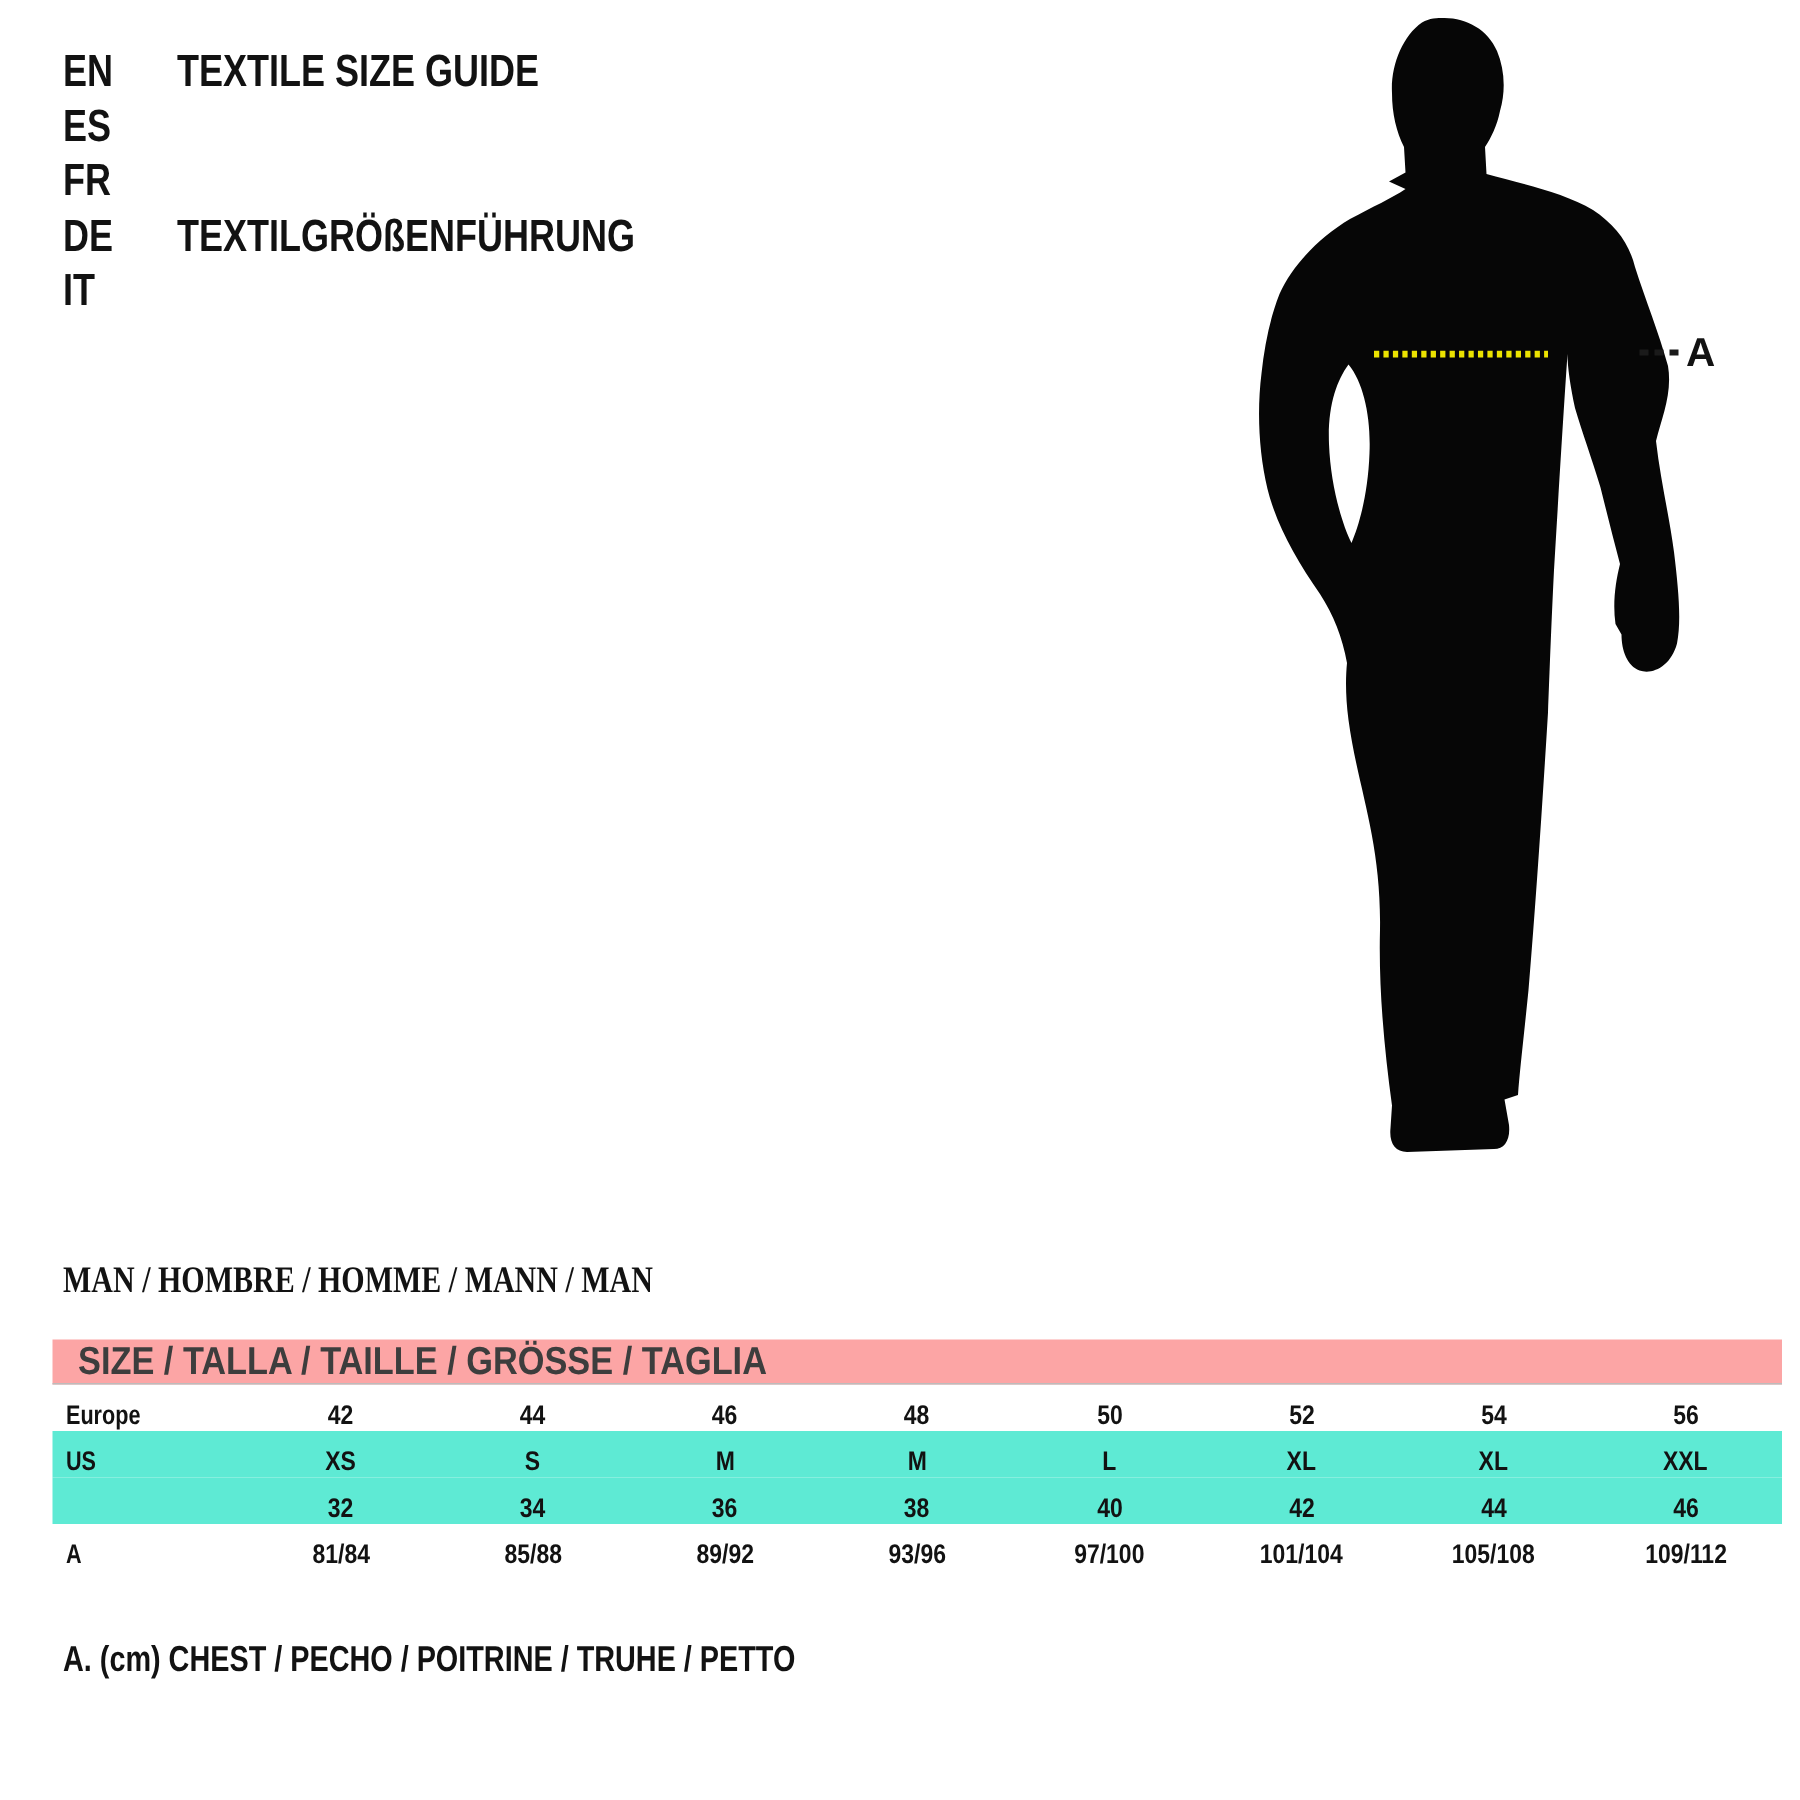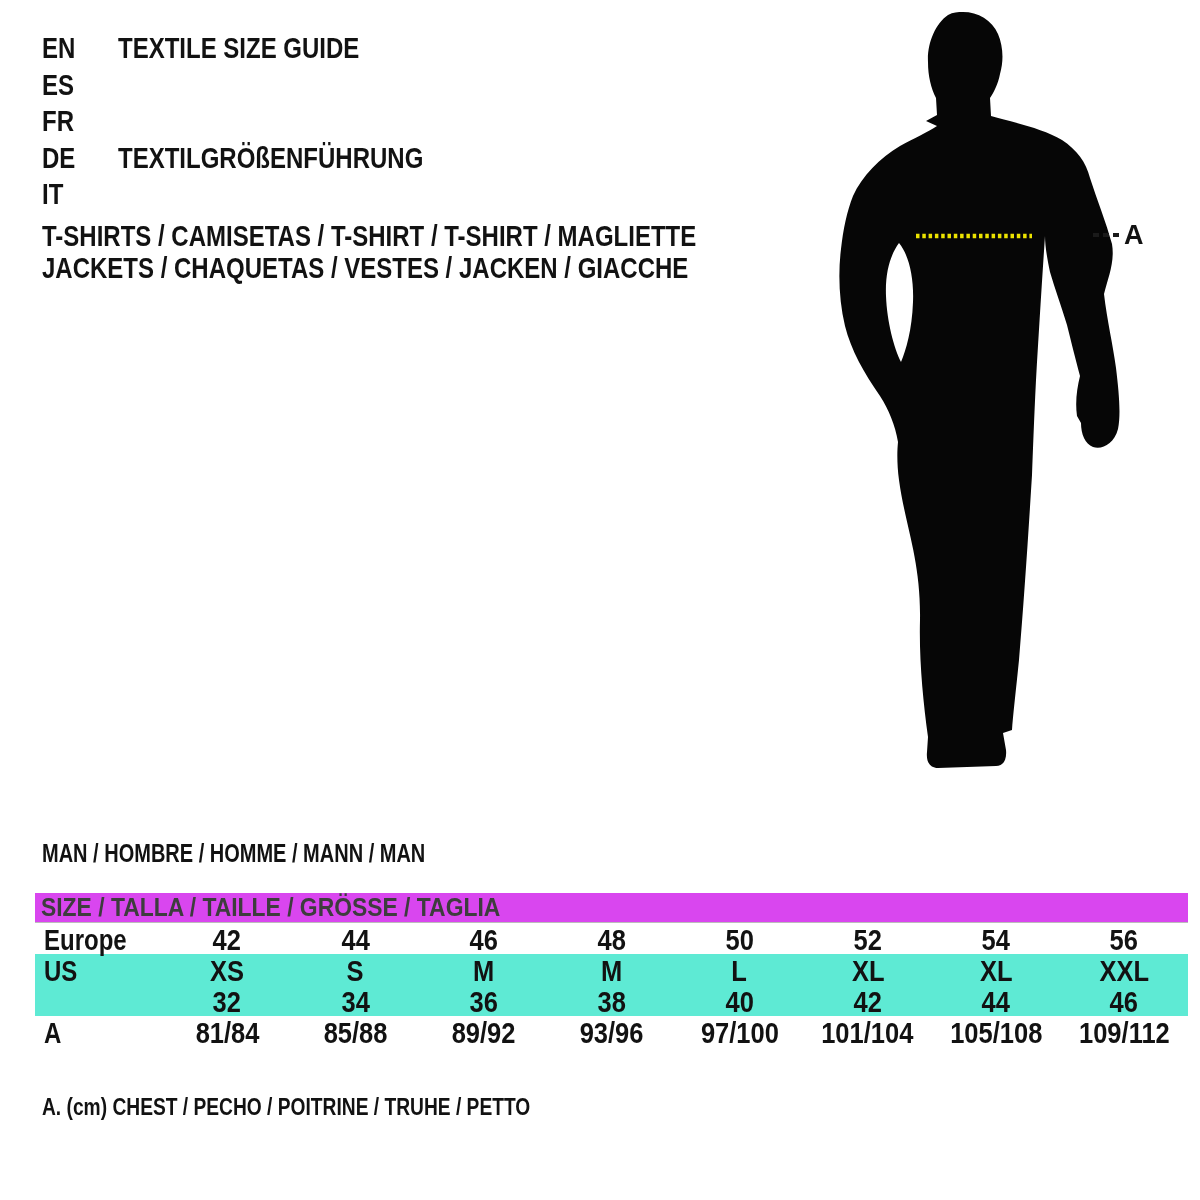--- a/index.html
+++ b/index.html
@@ -26,30 +26,30 @@
   .lang-code { width: 76px; }
 
   
   .product-block { position: absolute; left: 42px; top: 220px; font-size: 30px; line-height: 31.5px; }
 
   
   .figure-svg { position: absolute; left: 0; top: 0; width: 1200px; height: 1200px; }
   .a-label { position: absolute; left: 1124px; top: 220px; font-size: 27px; line-height: 31px; }
 
   
-  .man-heading { position: absolute; left: 42px; top: 839px; font-size: 25px; line-height: 29px; margin: 0; }
+  .man-heading { position: absolute; left: 42px; top: 839px; font-size: 25px; line-height: 29px; margin: 0; font-family: Liberation Serif, serif; }
 
   
   .size-table { position: absolute; left: 35px; top: 893px; width: 1153px; }
   .size-header {
-    height: 30px; background: #d946ef; border-bottom: 1px solid #bcbcbc;
-    display: flex; align-items: center; padding-left: 6px; box-sizing: border-box;
+    height: 30px; background: #fca5a5; border-bottom: 1px solid #bcbcbc;
+    display: flex; align-items: center; padding-left: 17px; box-sizing: border-box;
     font-size: 26px; color: #3d3d3d;
   }
-  .t-row { height: 31px; display: flex; align-items: flex-start; font-size: 30px; }
+  .t-row { height: 31px; display: flex; align-items: flex-end; font-size: 18px; }
   .t-row.shaded { background: #5eead4; }
   .t-label { width: 128px; padding-left: 9px; box-sizing: border-box; }
   .t-cell { flex: 1; text-align: center; text-decoration: underline; }
 
   
   .footnote { position: absolute; left: 42px; top: 1093px; font-size: 24px; line-height: 28px; text-align: right; }
 </style>
 </head>
 <body>
 
@@ -68,24 +68,20 @@
     </div>
     <div class="lang-row">
       <span class="lang-code"><span class="sx">DE</span></span>
       <span><span class="sx">TEXTILGRÖßENFÜHRUNG</span></span>
     </div>
     <div class="lang-row">
       <span class="lang-code"><span class="sx">IT</span></span>
     </div>
   </section>
 
-  <section class="product-block">
-    <div><span class="sx">T-SHIRTS / CAMISETAS / T-SHIRT / T-SHIRT / MAGLIETTE</span></div>
-    <div><span class="sx">JACKETS / CHAQUETAS / VESTES / JACKEN / GIACCHE</span></div>
-  </section>
 
   <svg class="figure-svg" viewBox="0 0 1200 1200" xmlns="http://www.w3.org/2000/svg" aria-hidden="true">
     <path fill-rule="evenodd" d="M963,12
              C978,12 992,20 998,34
              C1003,46 1004,60 1000,74
              C998,84 994,92 990,98
              L991,116
              C1012,122 1042,128 1062,140
              C1077,150 1086,162 1090,178
              C1097,200 1106,222 1112,244

